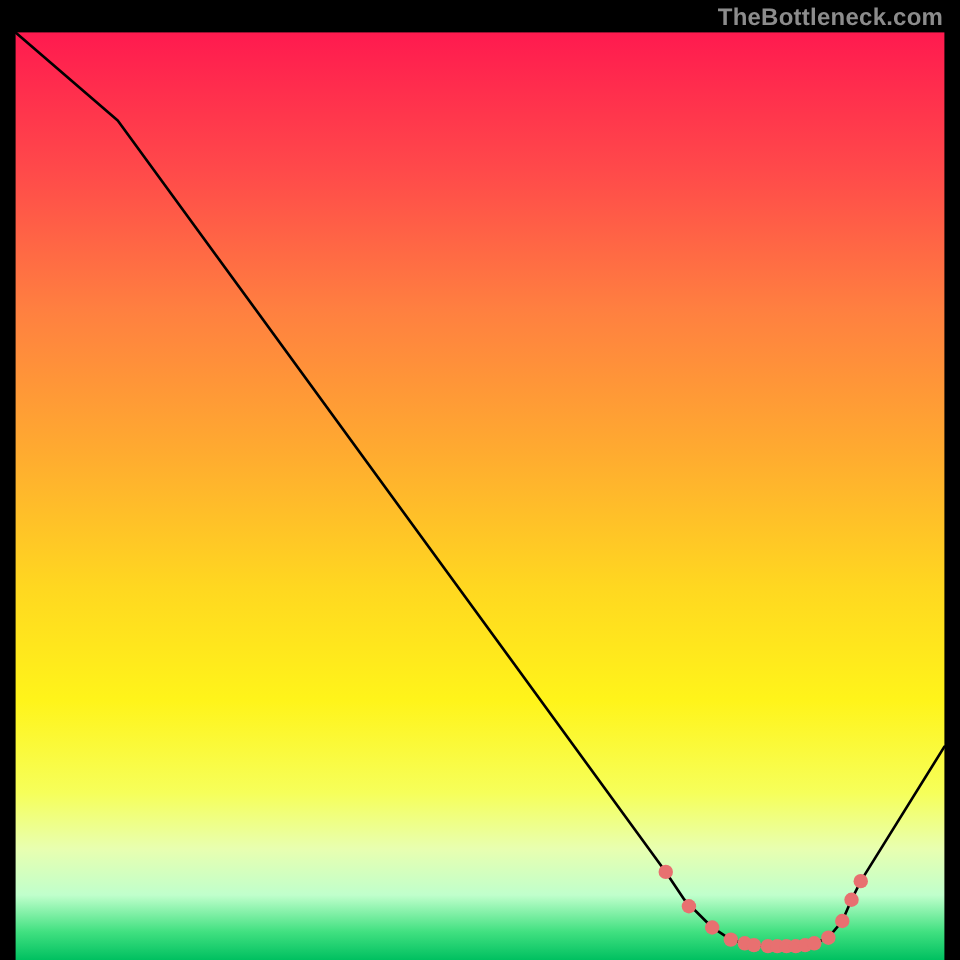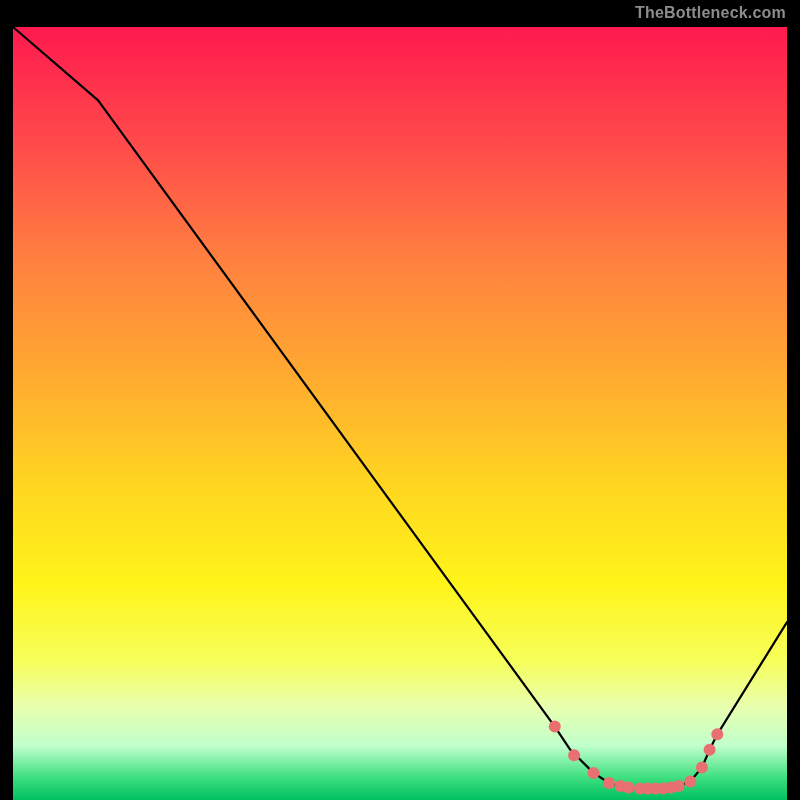--- a/index.html
+++ b/index.html
@@ -21,21 +21,21 @@
       #e8ffb0 88%,
       #c0ffcc 93%,
       #40e080 97%,
       #00c060 100%);
   }
   .attribution {
     position: absolute;
     top: 4px;
     right: 14px;
     font-family: Arial, Helvetica, sans-serif;
-    font-size: 16px;
+    font-size: 20px;
     font-weight: 600;
     color: #8c8c8c;
     letter-spacing: 0.2px;
   }
   svg.curve {
     position: absolute;
     left: 0; top: 0;
     width: 774px;
     height: 773px;
     overflow: visible;

